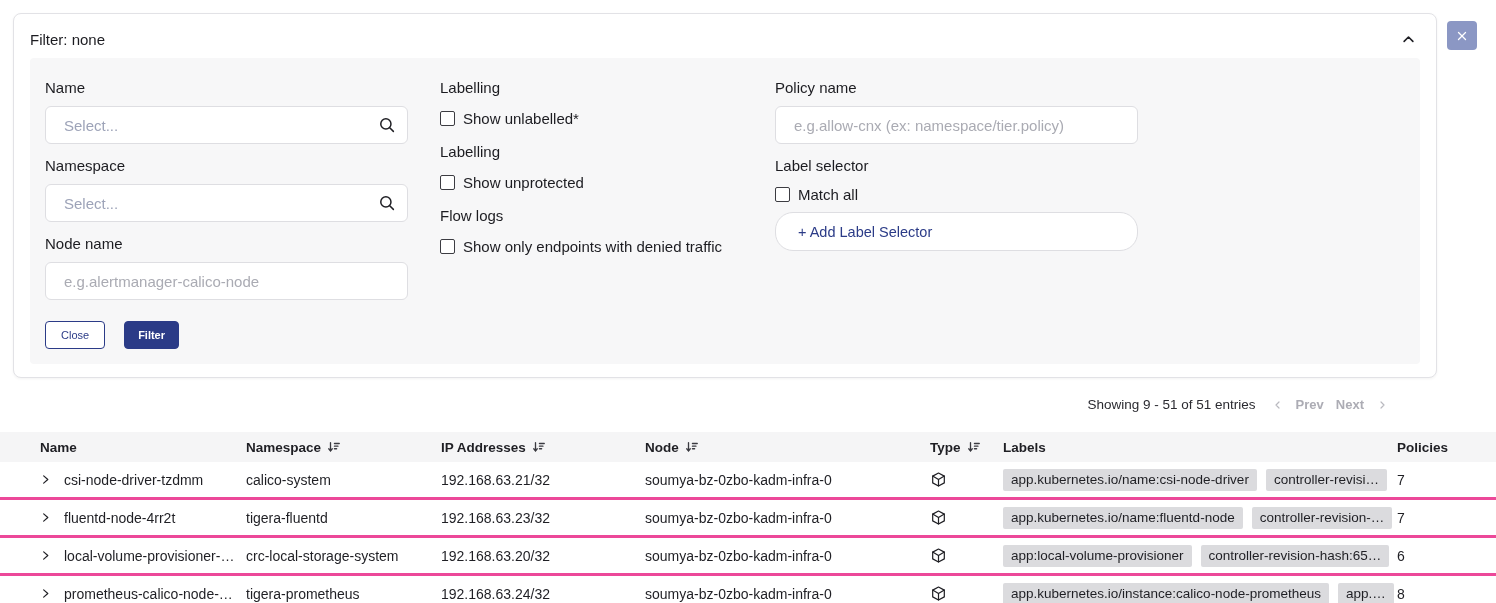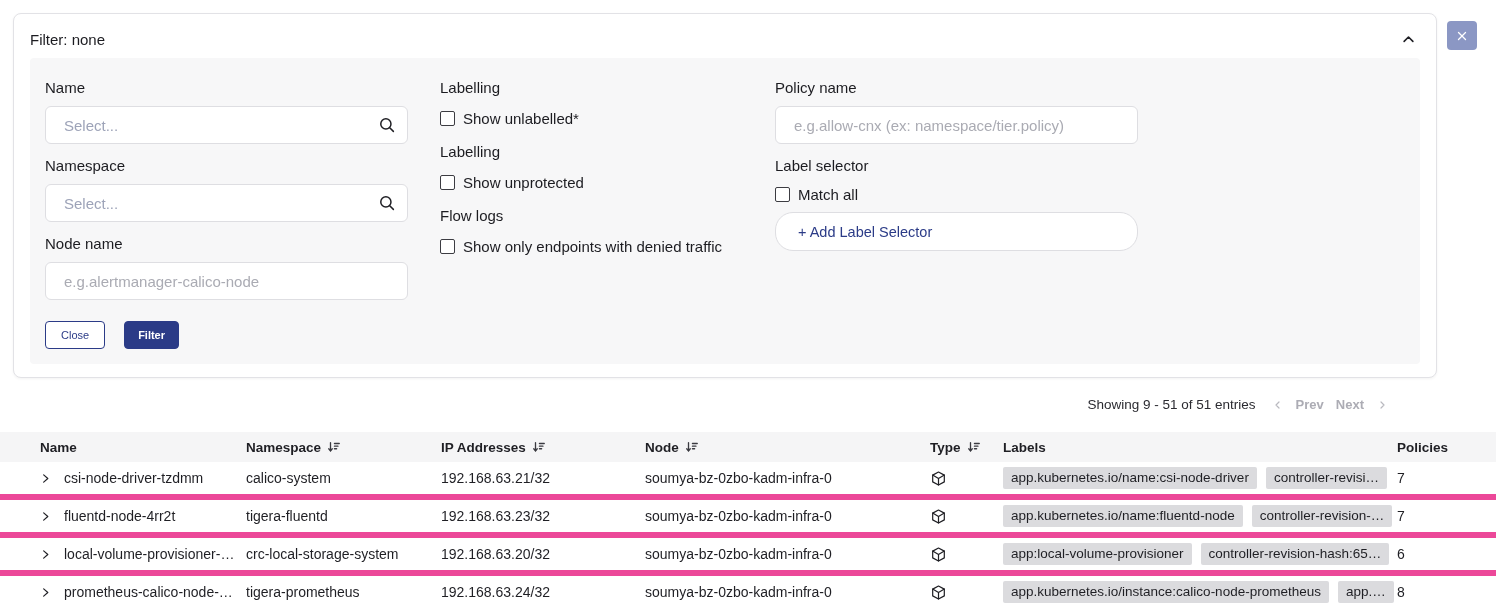--- a/index.html
+++ b/index.html
@@ -58,21 +58,21 @@
   .pg-summary { font-size:13.5px; color:#2b2b31; margin-right:4px; }
   .pg-link { font-size:13px; font-weight:600; color:#acacb4; cursor:pointer; }
   .pg-arrow { display:flex; align-items:center; cursor:pointer; }
 
   
   .ep-table { position:absolute; top:432px; left:0; width:1496px; }
   .t-row { display:grid; grid-template-columns:206px 195px 204px 285px 73px 394px 1fr;
     align-items:center; padding-left:40px; }
   .t-head { background:#f5f5f6; height:30px; }
   .t-head .cell { font-size:13.5px; font-weight:700; color:#1f1f24; display:flex; align-items:center; gap:6px; }
-  .t-body-row { height:38px; border-bottom:6px solid #ec4899; background:#fff; }
+  .t-body-row { height:38px; border-bottom:3px solid #ec4899; background:#fff; }
   .cell { font-size:14px; color:#1f1f24; white-space:nowrap; overflow:hidden; }
   .name-cell { display:flex; align-items:center; gap:13px; }
   .row-chevron { display:flex; align-items:center; cursor:pointer; flex:0 0 auto; }
   .pills { display:flex; gap:9px; align-items:center; overflow:hidden; }
   .pill { background:#dbdbde; color:#1f1f24; font-size:13.5px; padding:3px 8px 4px; border-radius:2px;
     white-space:nowrap; flex:0 0 auto; }
   .type-cell { display:flex; align-items:center; }
   svg { display:block; }
 </style>
 </head>

